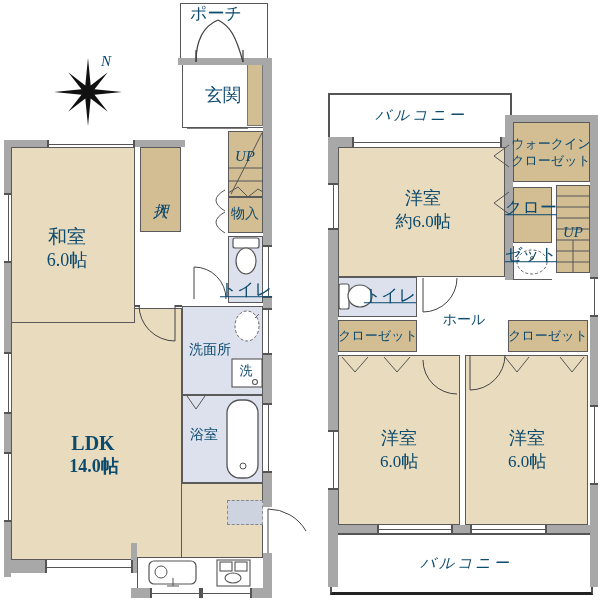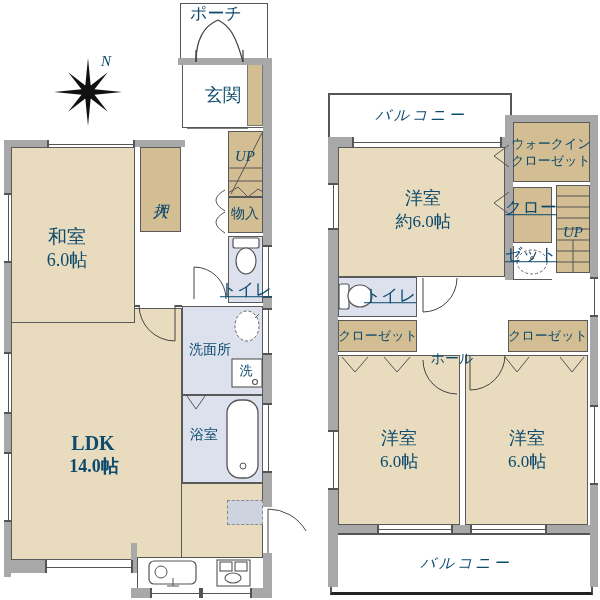--- a/index.html
+++ b/index.html
@@ -244,21 +244,21 @@
 
   <div class="lbl s15" style="left:421px;top:116px;letter-spacing:3px;">バルコニー</div>
   <div class="lbl s18" style="left:423px;top:198px;">洋室</div>
   <div class="lbl s17" style="left:423px;top:222px;">約6.0帖</div>
   <div class="lbl s13" style="left:551px;top:145px;">ウォークイン</div>
   <div class="lbl s13" style="left:551px;top:162px;">クローゼット</div>
   <div class="lbl s12" style="left:531px;top:208px;">クロー</div>
   <div class="lbl s12" style="left:531px;top:226px;margin-top:29px;">ゼット</div>
   <div class="lbl s15" style="left:573px;top:233px;">UP</div>
   <div class="lbl s12" style="left:390px;top:296px;">トイレ</div>
-  <div class="lbl s14" style="left:452px;top:320px;margin-top:39px;">ホール</div>
+  <div class="lbl s14" style="left:464px;top:320px;">ホール</div>
   <div class="lbl s13" style="left:378px;top:337px;">クローゼット</div>
   <div class="lbl s13" style="left:548px;top:337px;">クローゼット</div>
   <div class="lbl s18" style="left:399px;top:438px;">洋室</div>
   <div class="lbl s17" style="left:399px;top:462px;">6.0帖</div>
   <div class="lbl s18" style="left:527px;top:438px;">洋室</div>
   <div class="lbl s17" style="left:527px;top:462px;">6.0帖</div>
   <div class="lbl s15" style="left:466px;top:564px;letter-spacing:3px;">バルコニー</div>
 
 </div>
 

